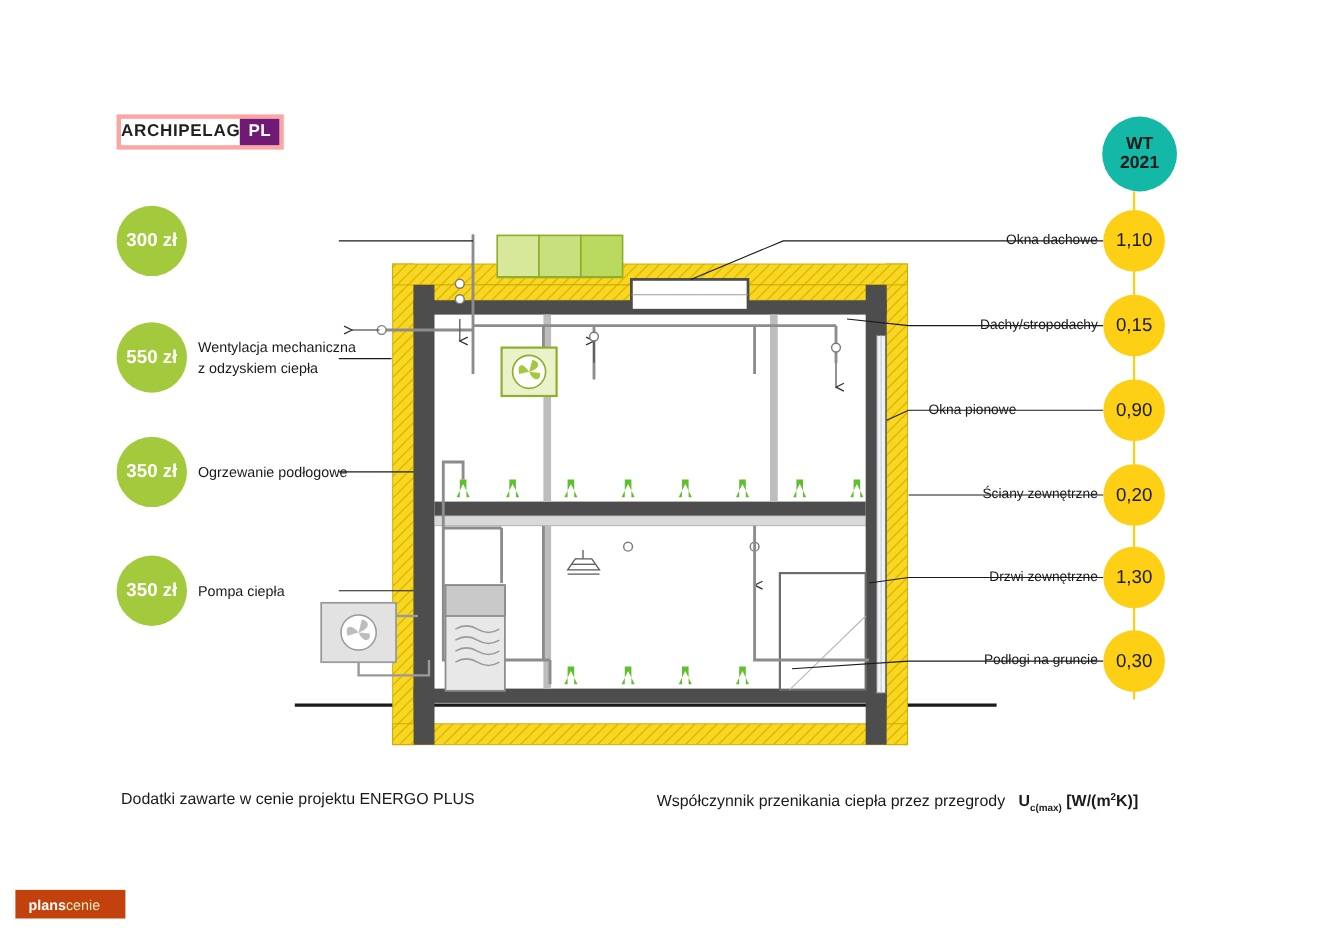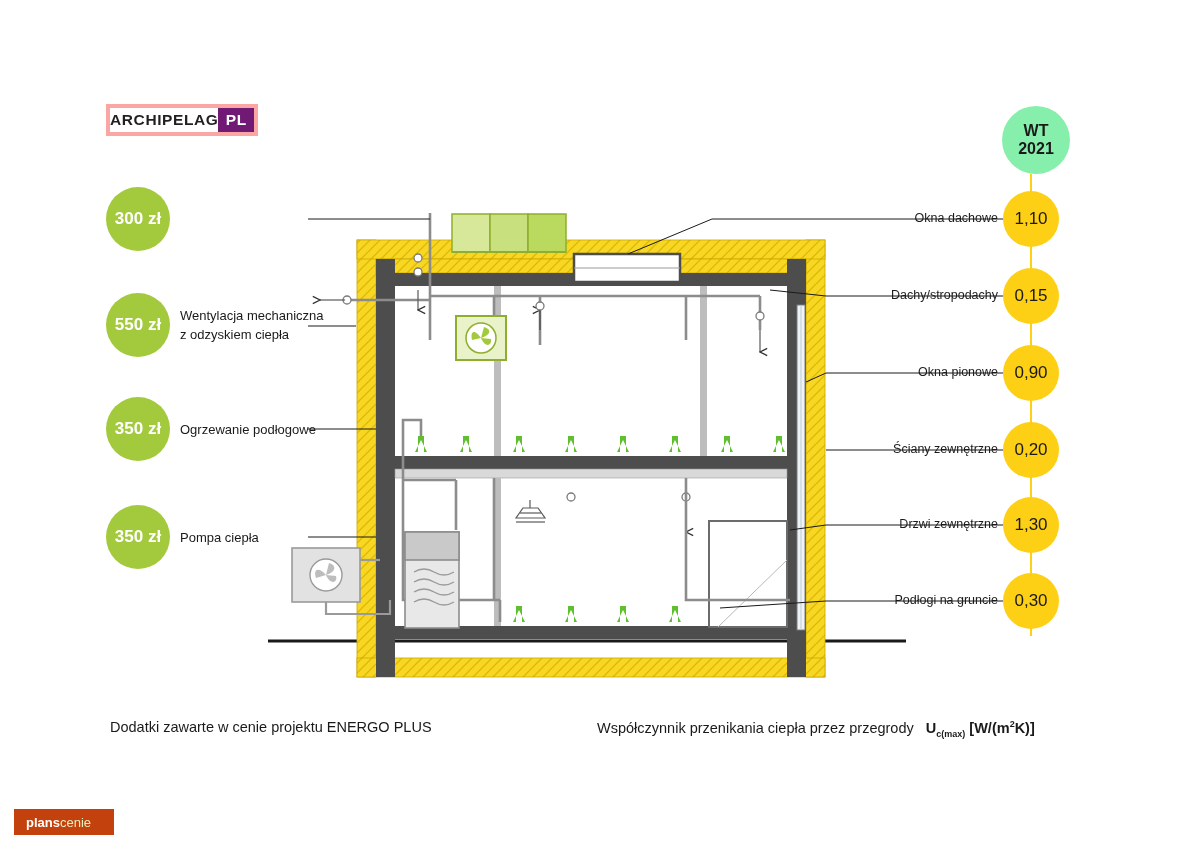--- a/index.html
+++ b/index.html
@@ -89,21 +89,21 @@
     font-size: 17px;
     font-weight: normal;
   }
   .wt-bubble {
     position: absolute;
     left: 1002px;
     top: 106px;
     width: 68px;
     height: 68px;
     border-radius: 50%;
-    background: #86efac;
+    background: #14b8a6;
     color: #1a1a1a;
     display: flex;
     flex-direction: column;
     align-items: center;
     justify-content: center;
     font-size: 16px;
     font-weight: bold;
     line-height: 18px;
   }
   .u-label {
@@ -344,21 +344,21 @@
     <span>WT</span>
     <span>2021</span>
   </div>
 
   <div class="u-label" style="left:770px; top:211px; width:228px;">Okna dachowe</div>
   <div class="u-bubble" style="left:1003px; top:191px;">1,10</div>
 
   <div class="u-label" style="left:770px; top:288px; width:228px;">Dachy/stropodachy</div>
   <div class="u-bubble" style="left:1003px; top:268px;">0,15</div>
 
-  <div class="u-label" style="left:770px; top:365px; width:228px;">Okna pionowe</div>
+  <div class="u-label" style="left:770px; top:365px; width:228px;text-align:center;">Okna pionowe</div>
   <div class="u-bubble" style="left:1003px; top:345px;">0,90</div>
 
   <div class="u-label" style="left:770px; top:442px; width:228px;">Ściany zewnętrzne</div>
   <div class="u-bubble" style="left:1003px; top:422px;">0,20</div>
 
   <div class="u-label" style="left:770px; top:517px; width:228px;">Drzwi zewnętrzne</div>
   <div class="u-bubble" style="left:1003px; top:497px;">1,30</div>
 
   <div class="u-label" style="left:770px; top:593px; width:228px;">Podłogi na gruncie</div>
   <div class="u-bubble" style="left:1003px; top:573px;">0,30</div>

